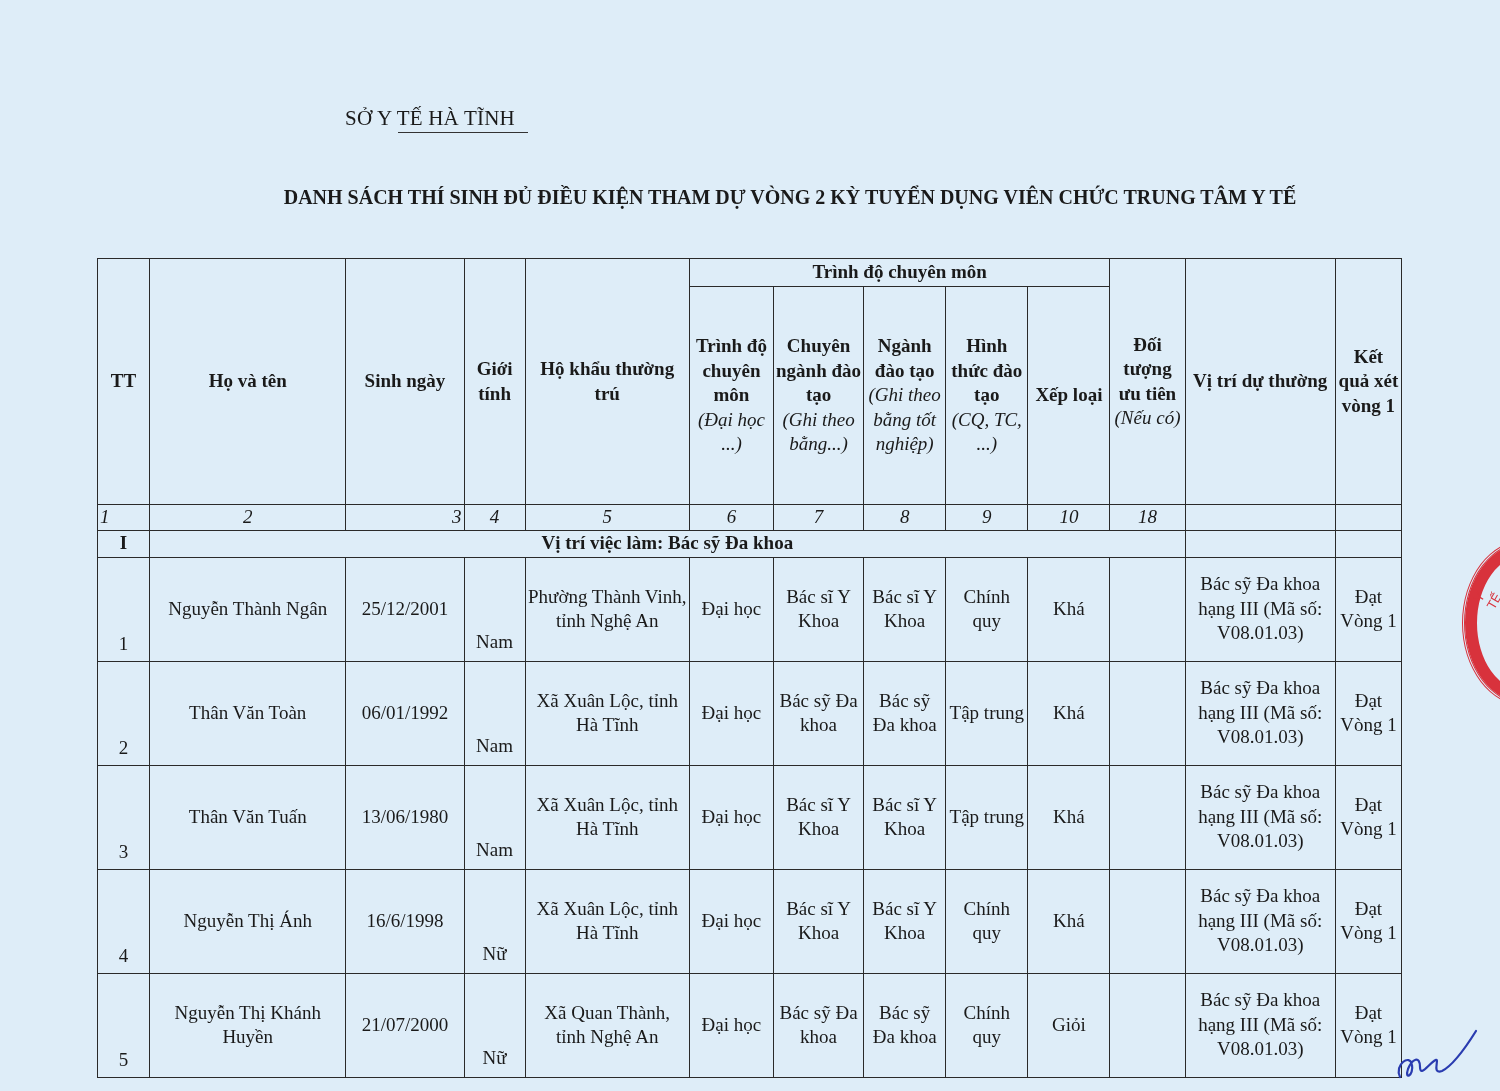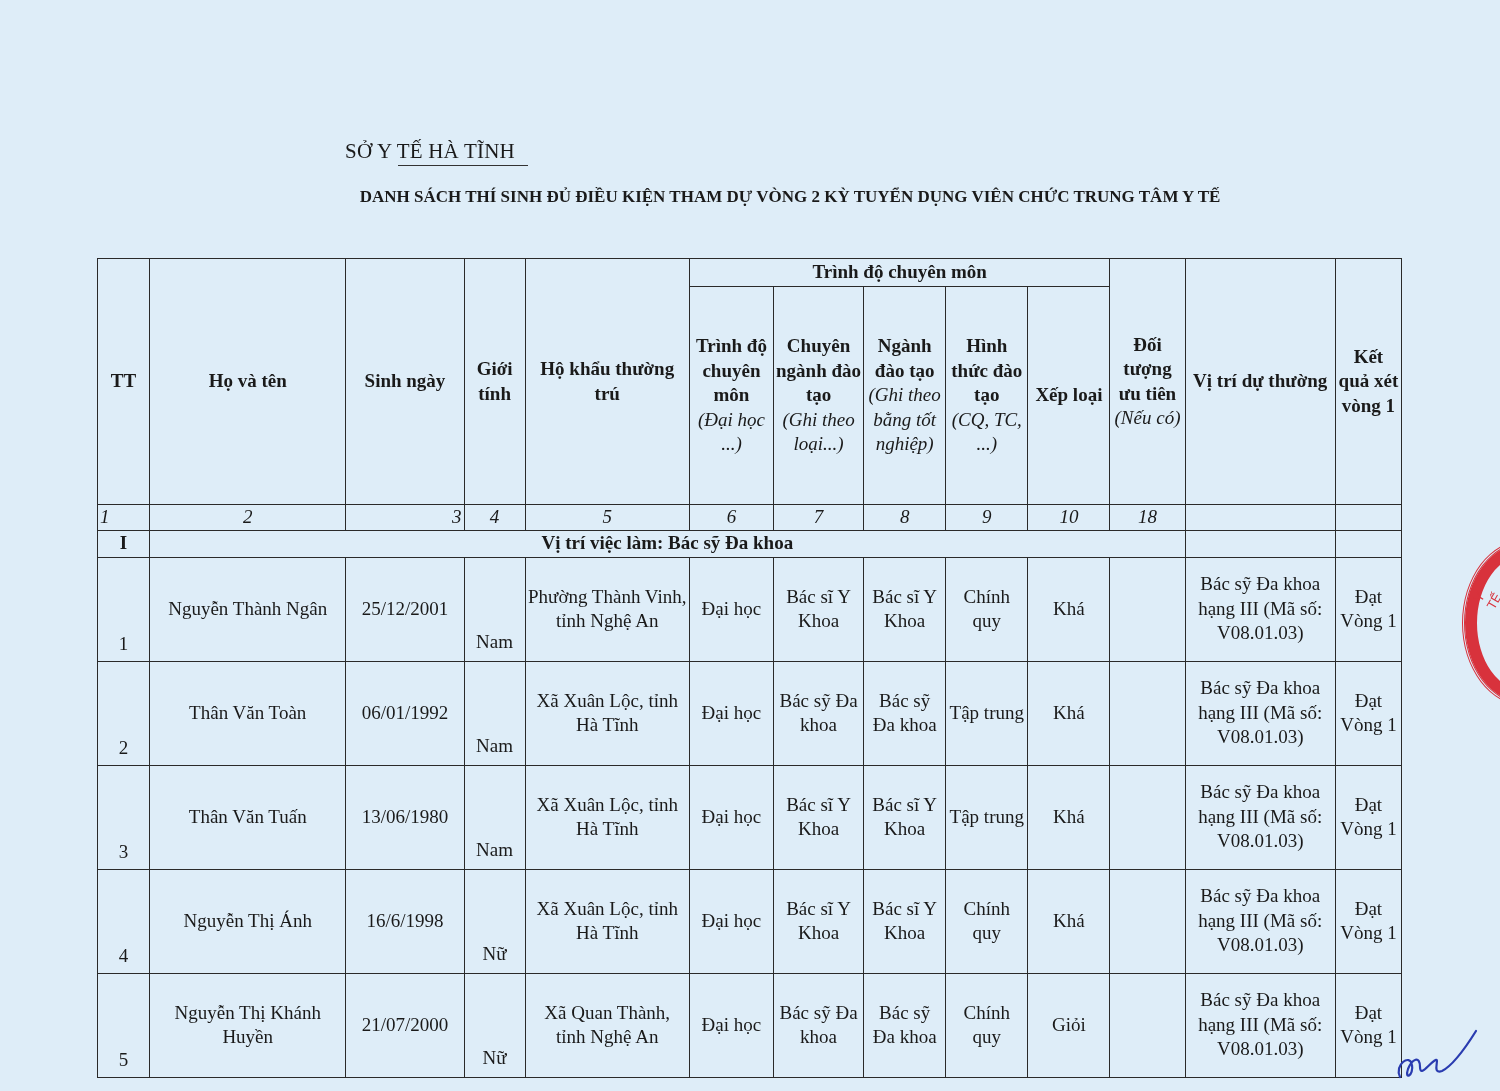--- a/index.html
+++ b/index.html
@@ -5,28 +5,28 @@
     html, body { margin: 0; padding: 0; }
     body {
       width: 1500px; height: 1091px; overflow: hidden;
       background: #deedf8;
       font-family: "Liberation Serif", "DejaVu Serif", serif;
       color: #1a1a1a;
       position: relative;
     }
     .page { position: absolute; left: 0; top: 0; width: 1500px; height: 1091px; }
     .org-header {
-      position: absolute; left: 250px; top: 106px; width: 360px; text-align: center; margin-top: 33px;
+      position: absolute; left: 250px; top: 106px; width: 360px; text-align: center;
     }
     .org-parent { font-size: 21px; line-height: 24px; letter-spacing: 0.2px; }
     .org-name { font-size: 21px; font-weight: bold; line-height: 26px; }
     .org-underline { width: 130px; height: 1px; background: #333; margin: 2px 0 0 148px; }
     .doc-title {
       position: absolute; left: 200px; top: 184px; width: 1180px; text-align: center;
-      font-size: 17px; font-weight: bold; line-height: 26px;
+      font-size: 20px; font-weight: bold; line-height: 26px;
     }
     table.grid {
       position: absolute; left: 97px; top: 258px;
       border-collapse: collapse; table-layout: fixed;
       width: 1305px;
       font-size: 19px;
     }
     table.grid td, table.grid th {
       border: 1.3px solid #2a2a2a;
       padding: 0 2px;
@@ -97,21 +97,21 @@
         <th rowspan="2">Vị trí dự thường</th>
         <th rowspan="2">Kết quả xét vòng 1</th>
       </tr>
       <tr style="height:218px">
         <th>
           <div>Trình độ chuyên môn</div>
           <div class="it">(Đại học ...)</div>
         </th>
         <th>
           <div>Chuyên ngành đào tạo</div>
-          <div class="it">(Ghi theo loại...)</div>
+          <div class="it">(Ghi theo bằng...)</div>
         </th>
         <th>
           <div>Ngành đào tạo</div>
           <div class="it">(Ghi theo bằng tốt nghiệp)</div>
         </th>
         <th>
           <div>Hình thức đào tạo</div>
           <div class="it">(CQ, TC, ...)</div>
         </th>
         <th>Xếp loại</th>

